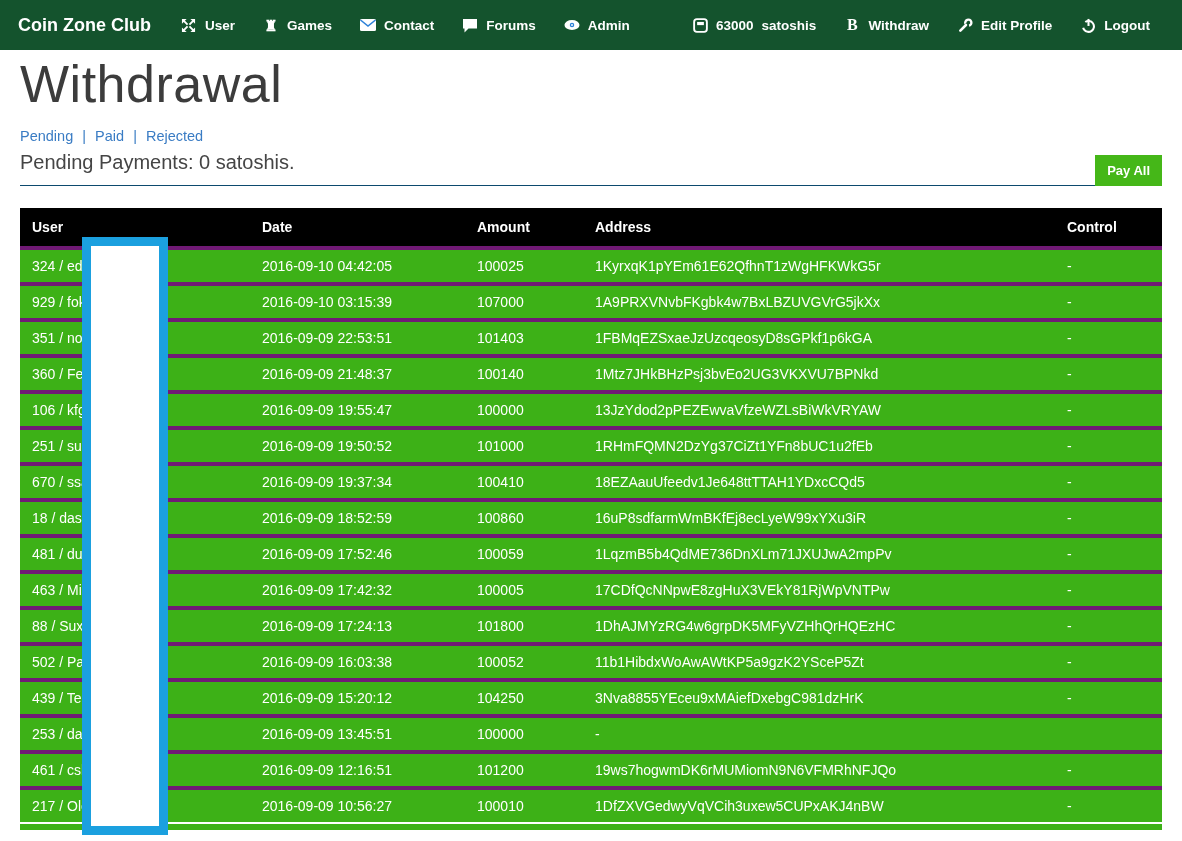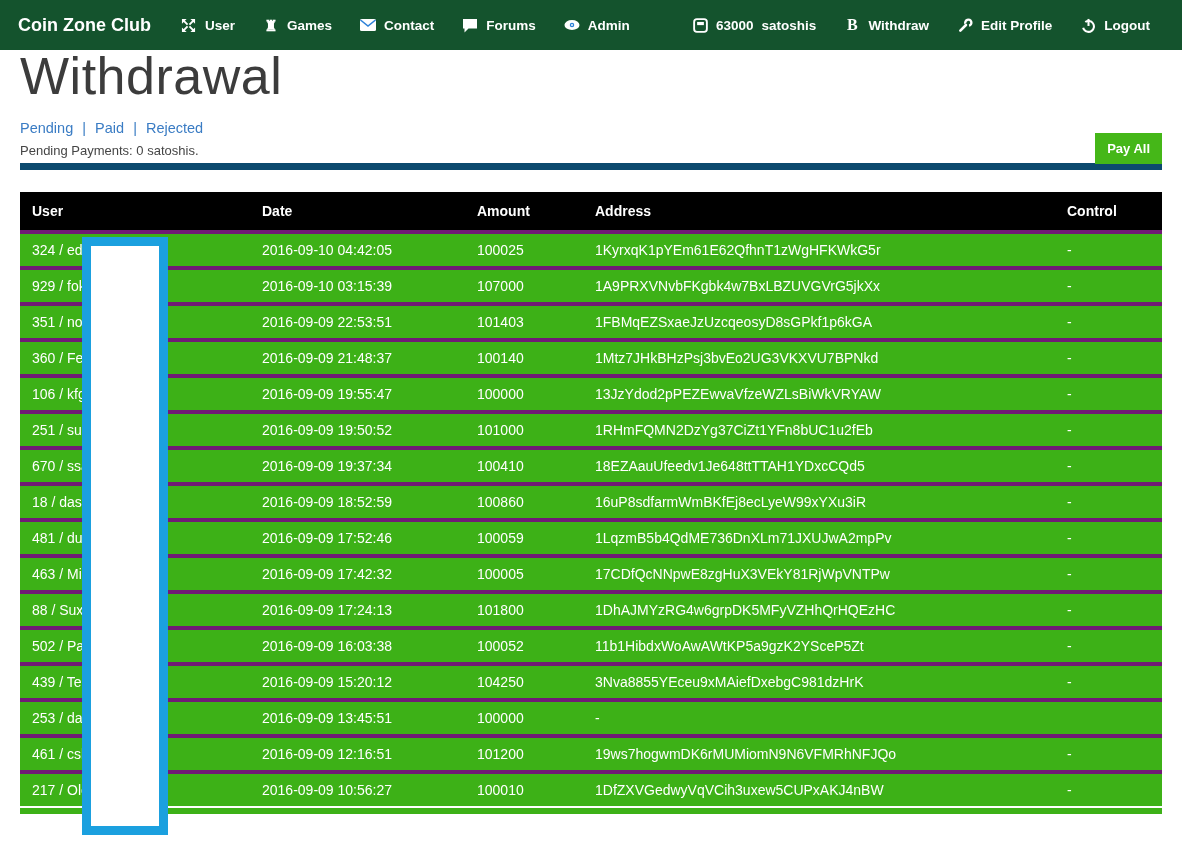--- a/index.html
+++ b/index.html
@@ -20,30 +20,30 @@
   .nav-item {
     display:flex; align-items:center; gap:8px;
     font-size:13.5px; font-weight:600; padding:0 14px; cursor:pointer; white-space:nowrap;
   }
   .nav-item .ic { display:inline-flex; width:16px; height:16px; align-items:center; justify-content:center; }
   .glyph-ic { font-size:15px; line-height:1; }
   .bitcoin-b { font-size:16px; font-weight:bold; font-family:"Liberation Serif", serif; }
   .bold { font-weight:bold; }
 
   
-  .content { padding:0 20px; }
+  .content { padding:0 20px;margin-top:8px; }
   .page-title {
     margin:0; font-size:52px; font-weight:200; color:#3C3C3C;
     line-height:1.02; letter-spacing:0.5px;
   }
   .filters { margin-top:17px; font-size:14.5px; color:#3A7CC4; }
   .filters a { color:#3A7CC4; text-decoration:none; cursor:pointer; }
   .filters .sep { margin:0 5px; }
-  .pending-line { margin-top:7px; font-size:13px; color:#454545; }
-  .rule-wrap { position:relative; height:12px; border-bottom:7px solid #0c4a6e; }
+  .pending-line { margin-top:7px; font-size:20px; color:#454545; }
+  .rule-wrap { position:relative; height:12px; border-bottom:1px solid #0c4a6e; }
   .pay-all {
     position:absolute; right:0; bottom:-1px; height:31px; min-width:58px;
     background:#45B718; color:#fff; border:none; font-size:13px; font-weight:600;
     font-family:"Liberation Sans", sans-serif; padding:0 12px; cursor:pointer; z-index:2;
   }
 
   
   .table { margin-top:22px; }
   .thead {
     display:flex; background:#000000; color:#fff; height:38px;

